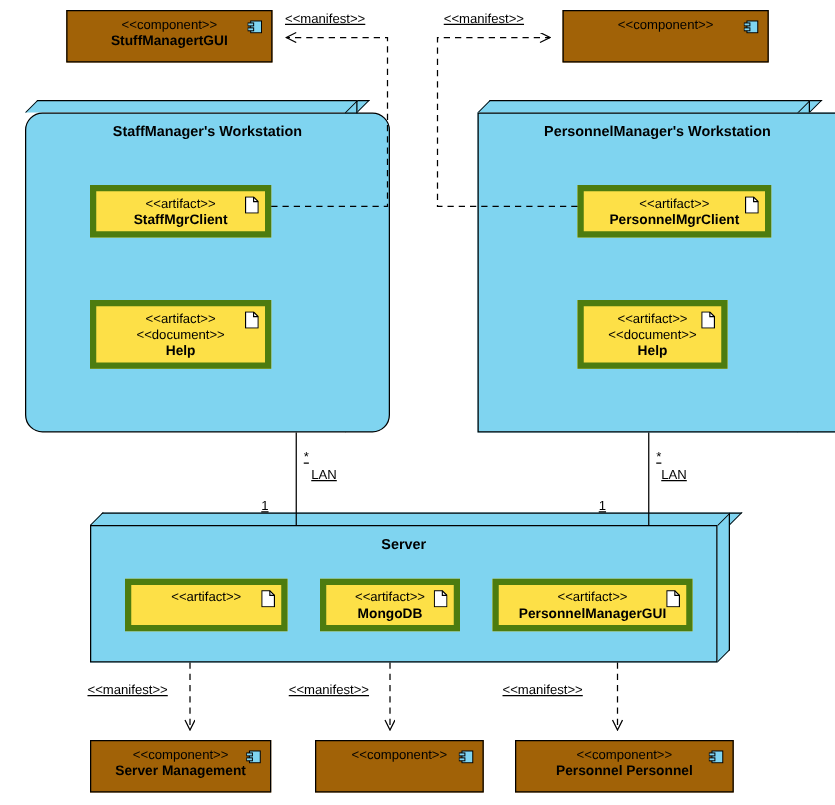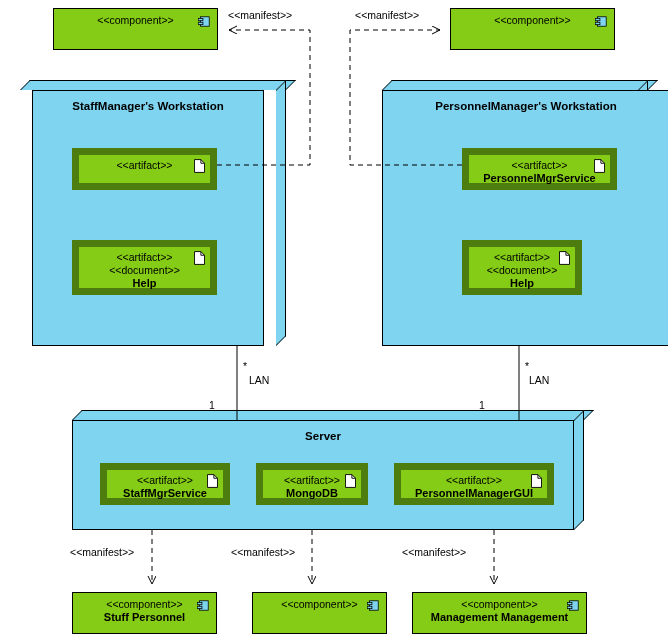--- a/index.html
+++ b/index.html
@@ -15,21 +15,21 @@
     width: 668px;
     height: 644px;
     background: #ffffff;
     overflow: hidden;
   }
   
   .node {
     position: absolute;
     box-sizing: border-box;
     border: 1px solid #000000;
-    background: #84cc16;
+    background: #a16207;
     text-align: center;
     font-size: 11px;
     color: #000000;
     line-height: 1.25;
   }
   .stereo {
     display: block;
     font-weight: normal;
     font-size: 10.5px;
   }
@@ -63,22 +63,22 @@
   }
   .device-3d-right {
     position: absolute;
     border: 1px solid #000;
     border-left: none;
     background: #7fd4f0;
     box-sizing: border-box;
   }
   
   .artifact {
-    background: #84cc16;
-    border: 7px solid #4d7c0f;
+    background: #fde047;
+    border: 5px solid #4d7c0f;
     padding-top: 4px;
     padding-bottom: 4px;
   }
   
   .icon-component {
     position: absolute;
     right: 6px;
     top: 7px;
     width: 13px;
     height: 11px;
@@ -88,62 +88,65 @@
     right: 5px;
     top: 4px;
     width: 11px;
     height: 14px;
   }
   .label {
     position: absolute;
     font-size: 10.5px;
     color: #000;
     white-space: nowrap;
+    text-decoration: underline;
   }
   
   svg.overlay {
     position: absolute;
     left: 0;
     top: 0;
     width: 668px;
     height: 644px;
     pointer-events: none;
   }
 </style>
 </head>
 <body>
 
 <div id="canvas">
 
   <div class="node component" style="left:53px; top:8px; width:165px; height:42px;">
     <span class="stereo">&lt;&lt;component&gt;&gt;</span>
+    <span class="nodename">StuffManagertGUI</span>
     <svg class="icon-component" viewBox="0 0 16 14">
       <rect x="3" y="1" width="11" height="12" fill="#7fd4f0" stroke="#000" stroke-width="1"></rect>
       <rect x="0" y="3" width="6" height="3" fill="#7fd4f0" stroke="#000" stroke-width="1"></rect>
       <rect x="0" y="8" width="6" height="3" fill="#7fd4f0" stroke="#000" stroke-width="1"></rect>
     </svg>
   </div>
 
   <div class="node component" style="left:450px; top:8px; width:165px; height:42px;">
     <span class="stereo">&lt;&lt;component&gt;&gt;</span>
     <svg class="icon-component" viewBox="0 0 16 14">
       <rect x="3" y="1" width="11" height="12" fill="#7fd4f0" stroke="#000" stroke-width="1"></rect>
       <rect x="0" y="3" width="6" height="3" fill="#7fd4f0" stroke="#000" stroke-width="1"></rect>
       <rect x="0" y="8" width="6" height="3" fill="#7fd4f0" stroke="#000" stroke-width="1"></rect>
     </svg>
   </div>
 
   <div class="device-3d-top" style="left:20px; top:80px; width:266px; height:10px; transform:skewX(-45deg); transform-origin: bottom left;"></div>
   <div class="device-3d-right" style="left:276px; top:90px; width:10px; height:256px; transform:skewY(-45deg); transform-origin: top left;"></div>
-  <div class="node device" style="left:32px; top:90px; width:232px; height:256px;">
+  <div class="node device" style="left:20px; top:90px; width:292px; height:256px;border-radius:14px;">
     <span class="devtitle">StaffManager's Workstation</span>
   </div>
 
   <div class="node artifact" style="left:72px; top:148px; width:145px; height:42px;">
     <span class="stereo">&lt;&lt;artifact&gt;&gt;</span>
+    <span class="nodename">StaffMgrClient</span>
     <svg class="icon-doc" viewBox="0 0 12 15">
       <path d="M0.5 0.5 H7.5 L11.5 4.5 V14.5 H0.5 Z" fill="#ffffff" stroke="#000" stroke-width="1"></path>
       <path d="M7.5 0.5 V4.5 H11.5" fill="none" stroke="#000" stroke-width="1"></path>
     </svg>
   </div>
 
   <div class="node artifact" style="left:72px; top:240px; width:145px; height:55px;">
     <span class="stereo">&lt;&lt;artifact&gt;&gt;</span>
     <span class="stereo">&lt;&lt;document&gt;&gt;</span>
     <span class="nodename">Help</span>
@@ -154,21 +157,21 @@
   </div>
 
   <div class="device-3d-top" style="left:382px; top:80px; width:266px; height:10px; transform:skewX(-45deg); transform-origin: bottom left;"></div>
   <div class="device-3d-right" style="left:638px; top:90px; width:10px; height:256px; transform:skewY(-45deg); transform-origin: top left;"></div>
   <div class="node device" style="left:382px; top:90px; width:288px; height:256px;">
     <span class="devtitle">PersonnelManager's Workstation</span>
   </div>
 
   <div class="node artifact" style="left:462px; top:148px; width:155px; height:42px;">
     <span class="stereo">&lt;&lt;artifact&gt;&gt;</span>
-    <span class="nodename">PersonnelMgrService</span>
+    <span class="nodename">PersonnelMgrClient</span>
     <svg class="icon-doc" viewBox="0 0 12 15">
       <path d="M0.5 0.5 H7.5 L11.5 4.5 V14.5 H0.5 Z" fill="#ffffff" stroke="#000" stroke-width="1"></path>
       <path d="M7.5 0.5 V4.5 H11.5" fill="none" stroke="#000" stroke-width="1"></path>
     </svg>
   </div>
 
   <div class="node artifact" style="left:462px; top:240px; width:120px; height:55px;">
     <span class="stereo">&lt;&lt;artifact&gt;&gt;</span>
     <span class="stereo">&lt;&lt;document&gt;&gt;</span>
     <span class="nodename">Help</span>
@@ -179,21 +182,20 @@
   </div>
 
   <div class="device-3d-top" style="left:72px; top:410px; width:512px; height:10px; transform:skewX(-45deg); transform-origin: bottom left;"></div>
   <div class="device-3d-right" style="left:574px; top:420px; width:10px; height:110px; transform:skewY(-45deg); transform-origin: top left;"></div>
   <div class="node device" style="left:72px; top:420px; width:502px; height:110px;">
     <span class="devtitle">Server</span>
   </div>
 
   <div class="node artifact" style="left:100px; top:463px; width:130px; height:42px;">
     <span class="stereo">&lt;&lt;artifact&gt;&gt;</span>
-    <span class="nodename">StaffMgrService</span>
     <svg class="icon-doc" viewBox="0 0 12 15">
       <path d="M0.5 0.5 H7.5 L11.5 4.5 V14.5 H0.5 Z" fill="#ffffff" stroke="#000" stroke-width="1"></path>
       <path d="M7.5 0.5 V4.5 H11.5" fill="none" stroke="#000" stroke-width="1"></path>
     </svg>
   </div>
 
   <div class="node artifact" style="left:256px; top:463px; width:112px; height:42px;">
     <span class="stereo">&lt;&lt;artifact&gt;&gt;</span>
     <span class="nodename">MongoDB</span>
     <svg class="icon-doc" viewBox="0 0 12 15">
@@ -206,40 +208,40 @@
     <span class="stereo">&lt;&lt;artifact&gt;&gt;</span>
     <span class="nodename">PersonnelManagerGUI</span>
     <svg class="icon-doc" viewBox="0 0 12 15">
       <path d="M0.5 0.5 H7.5 L11.5 4.5 V14.5 H0.5 Z" fill="#ffffff" stroke="#000" stroke-width="1"></path>
       <path d="M7.5 0.5 V4.5 H11.5" fill="none" stroke="#000" stroke-width="1"></path>
     </svg>
   </div>
 
   <div class="node component" style="left:72px; top:592px; width:145px; height:42px;">
     <span class="stereo">&lt;&lt;component&gt;&gt;</span>
-    <span class="nodename">Stuff Personnel</span>
+    <span class="nodename">Server Management</span>
     <svg class="icon-component" viewBox="0 0 16 14">
       <rect x="3" y="1" width="11" height="12" fill="#7fd4f0" stroke="#000" stroke-width="1"></rect>
       <rect x="0" y="3" width="6" height="3" fill="#7fd4f0" stroke="#000" stroke-width="1"></rect>
       <rect x="0" y="8" width="6" height="3" fill="#7fd4f0" stroke="#000" stroke-width="1"></rect>
     </svg>
   </div>
 
   <div class="node component" style="left:252px; top:592px; width:135px; height:42px;">
     <span class="stereo">&lt;&lt;component&gt;&gt;</span>
     <svg class="icon-component" viewBox="0 0 16 14">
       <rect x="3" y="1" width="11" height="12" fill="#7fd4f0" stroke="#000" stroke-width="1"></rect>
       <rect x="0" y="3" width="6" height="3" fill="#7fd4f0" stroke="#000" stroke-width="1"></rect>
       <rect x="0" y="8" width="6" height="3" fill="#7fd4f0" stroke="#000" stroke-width="1"></rect>
     </svg>
   </div>
 
   <div class="node component" style="left:412px; top:592px; width:175px; height:42px;">
     <span class="stereo">&lt;&lt;component&gt;&gt;</span>
-    <span class="nodename">Management Management</span>
+    <span class="nodename">Personnel Personnel</span>
     <svg class="icon-component" viewBox="0 0 16 14">
       <rect x="3" y="1" width="11" height="12" fill="#7fd4f0" stroke="#000" stroke-width="1"></rect>
       <rect x="0" y="3" width="6" height="3" fill="#7fd4f0" stroke="#000" stroke-width="1"></rect>
       <rect x="0" y="8" width="6" height="3" fill="#7fd4f0" stroke="#000" stroke-width="1"></rect>
     </svg>
   </div>
 
   <svg class="overlay">
     <defs>
       <marker id="openArrow" markerWidth="10" markerHeight="10" refX="9" refY="4" orient="auto" markerUnits="userSpaceOnUse">

